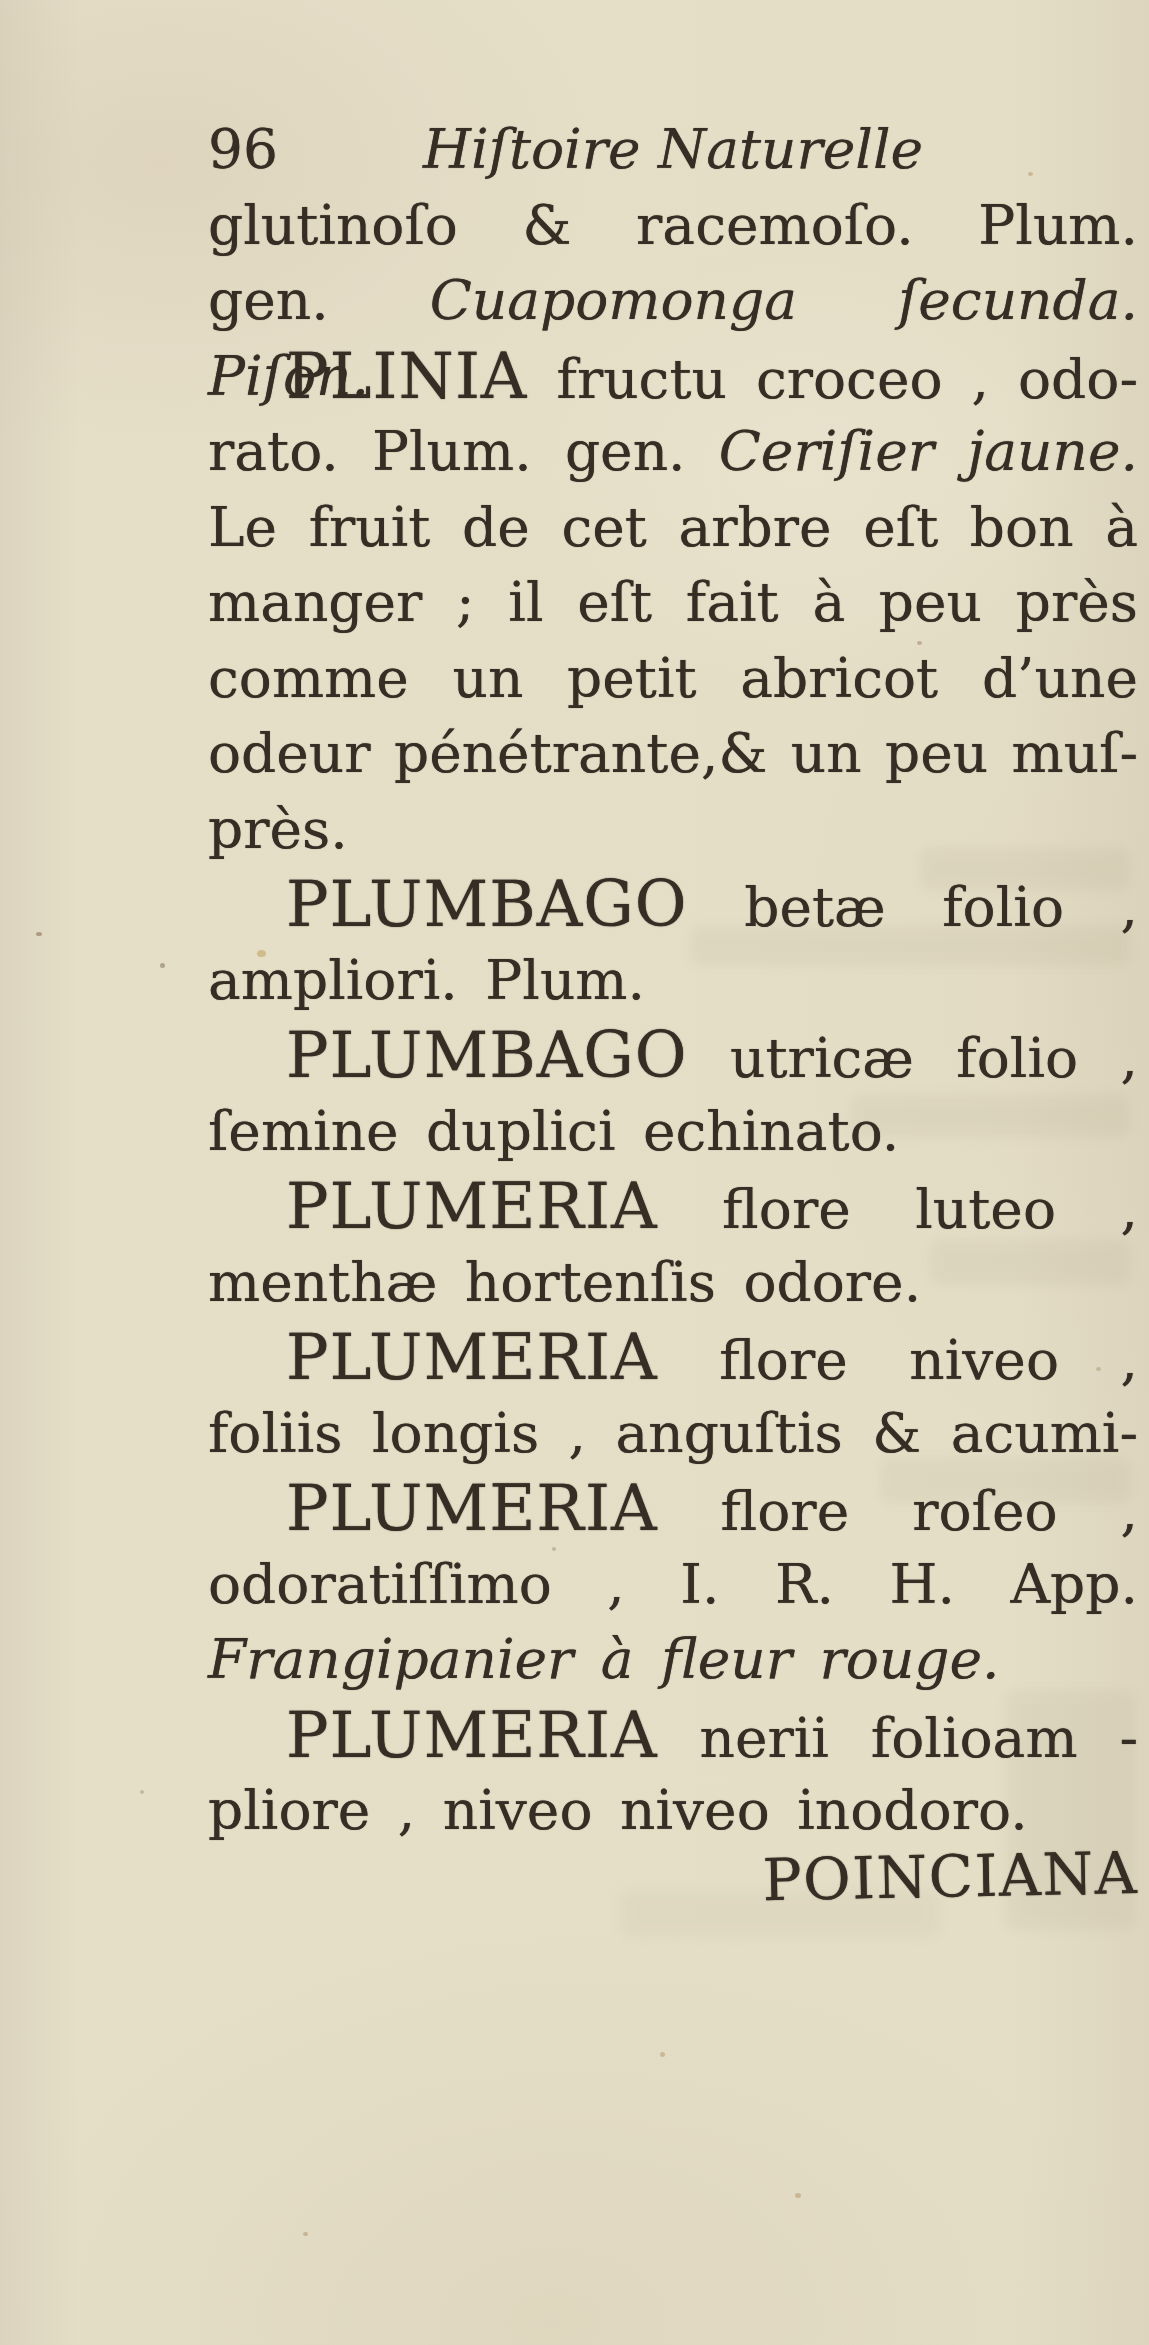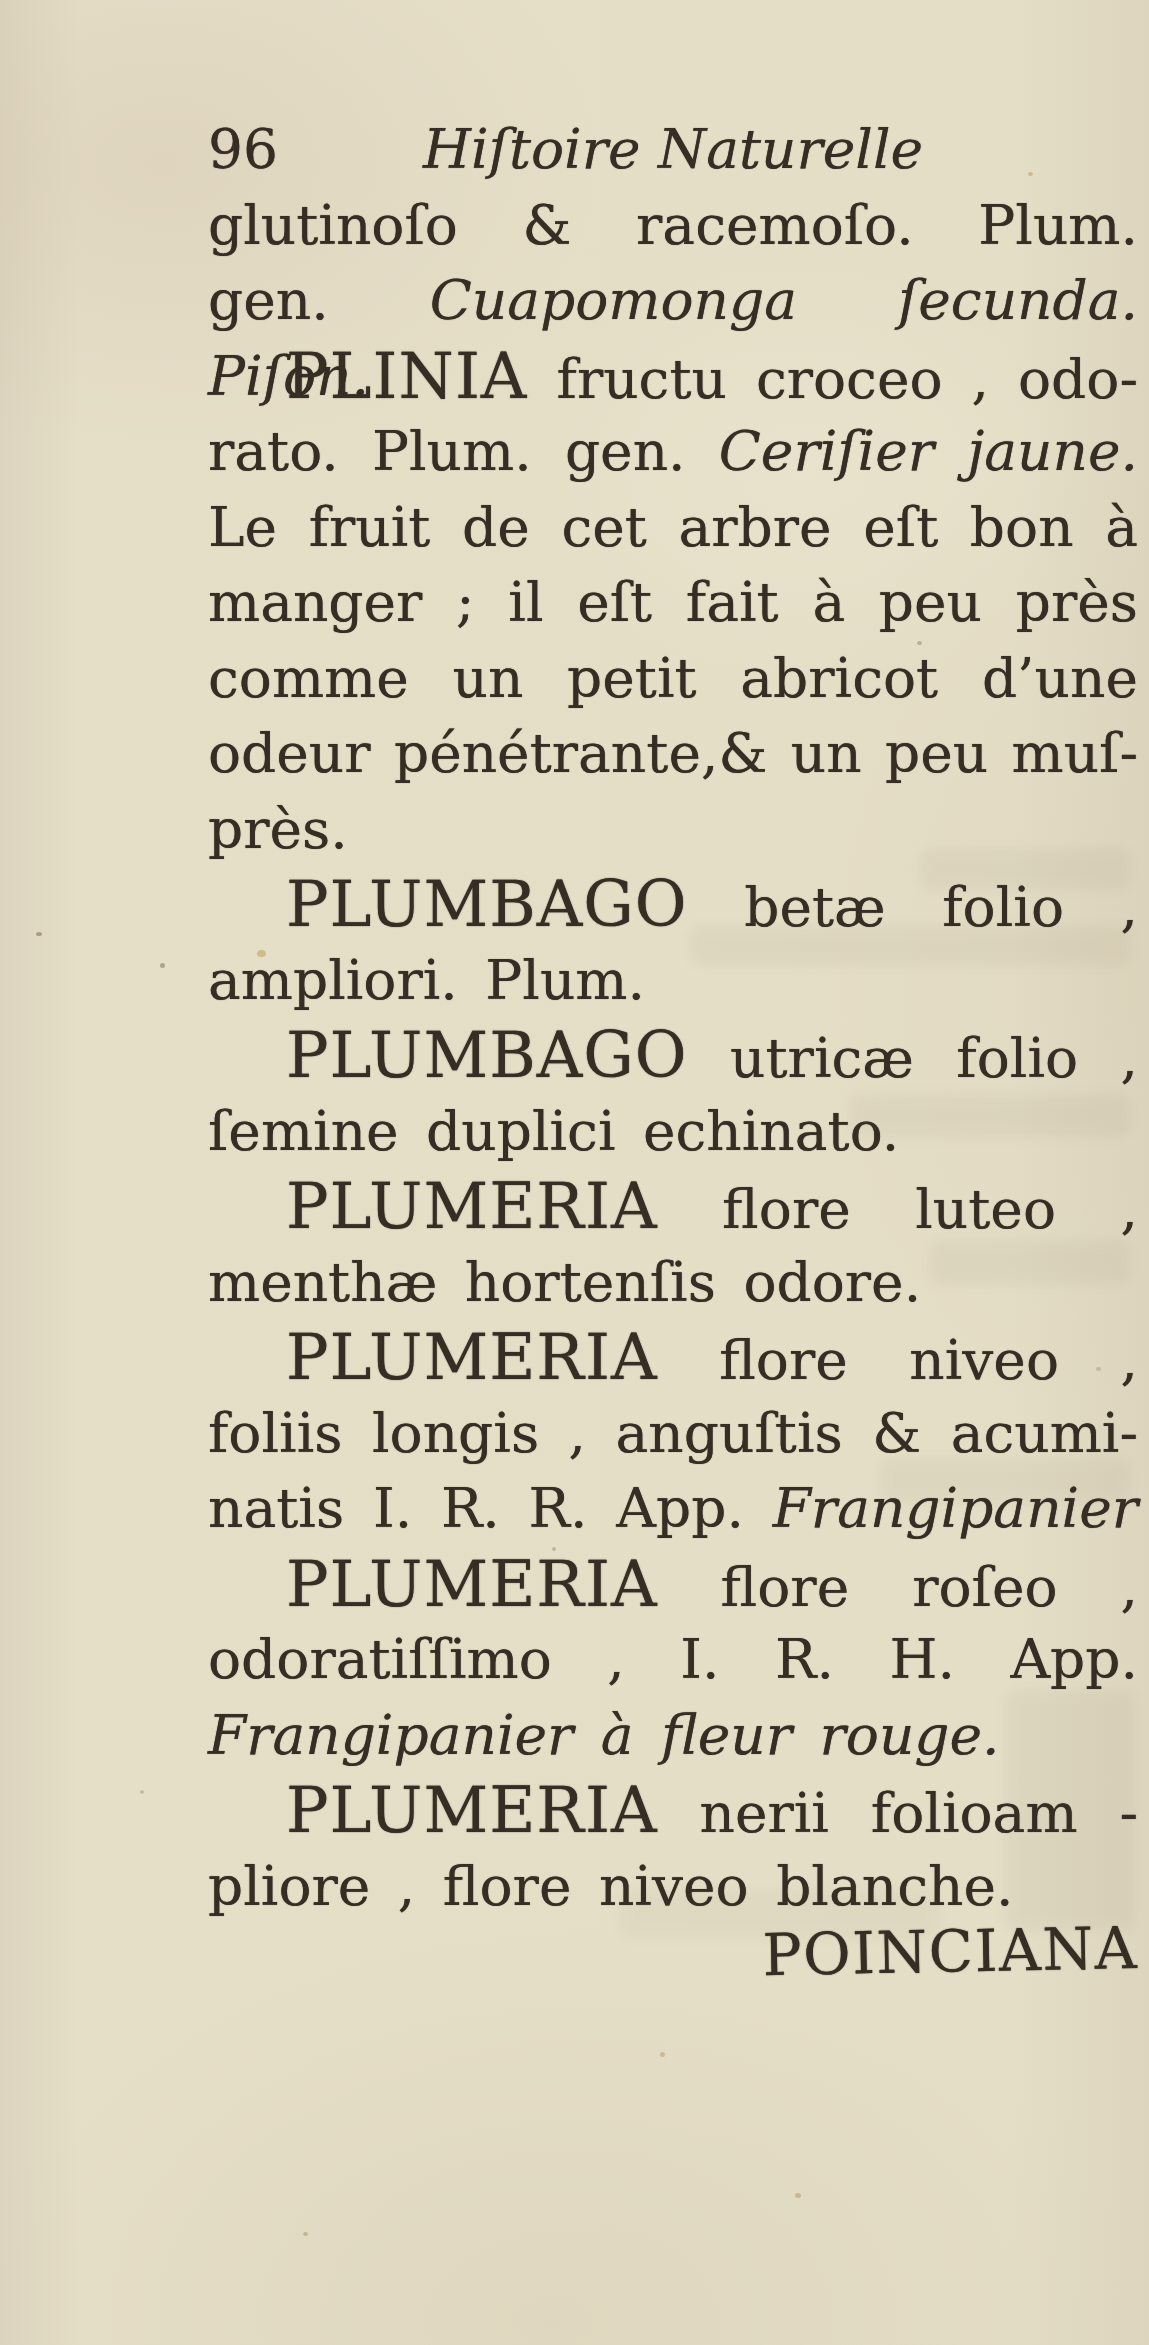--- a/index.html
+++ b/index.html
@@ -99,23 +99,22 @@
         <div class="line just"><span>odeur pénétrante,&amp; un peu muſ-</span></div>
         <div class="line loose"><span>près.</span></div>
         <div class="line just indent"><span class="caps">PLUMBAGO</span><span> betæ folio ,</span></div>
         <div class="line loose"><span>ampliori. Plum.</span></div>
         <div class="line just indent"><span class="caps">PLUMBAGO</span><span> utricæ folio ,</span></div>
         <div class="line loose"><span>ſemine duplici echinato.</span></div>
         <div class="line just indent"><span class="caps">PLUMERIA</span><span> flore luteo ,</span></div>
         <div class="line loose"><span>menthæ hortenſis odore.</span></div>
         <div class="line just indent"><span class="caps">PLUMERIA</span><span> flore niveo ,</span></div>
         <div class="line just"><span>foliis longis , anguſtis &amp; acumi-</span></div>
-        <div class="line just"><span>natis I. R. R. App. </span><span class="italic">Frangipanier</span></div>
         <div class="line just indent"><span class="caps">PLUMERIA</span><span> flore roſeo ,</span></div>
         <div class="line just"><span>odoratiſſimo , I. R. H. App.</span></div>
         <div class="line loose"><span class="italic">Frangipanier à fleur rouge.</span></div>
         <div class="line just indent"><span class="caps">PLUMERIA</span><span> nerii folioam -</span></div>
-        <div class="line loose"><span>pliore , flore niveo blanche.</span></div>
+        <div class="line loose"><span>pliore , niveo niveo inodoro.</span></div>
       </div>
 
     <div class="line catchword">POINCIANA</div>
   </div>
 </div>
 
 </body></html>

